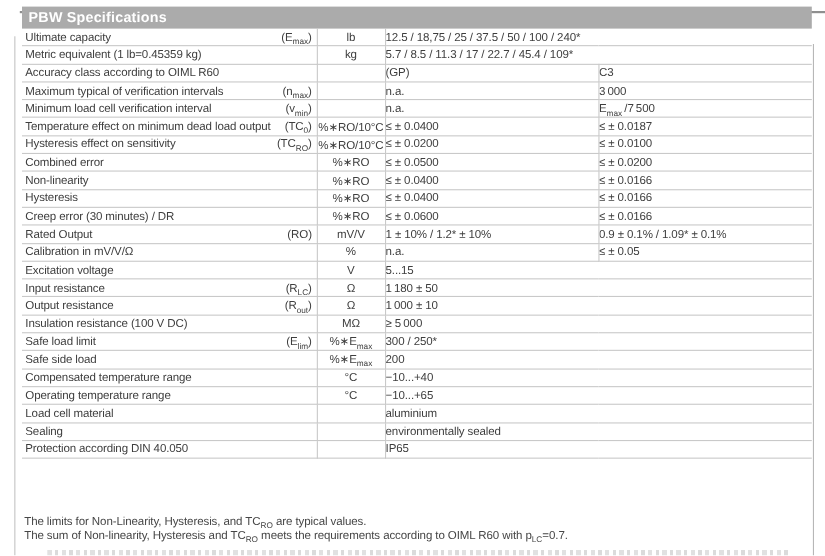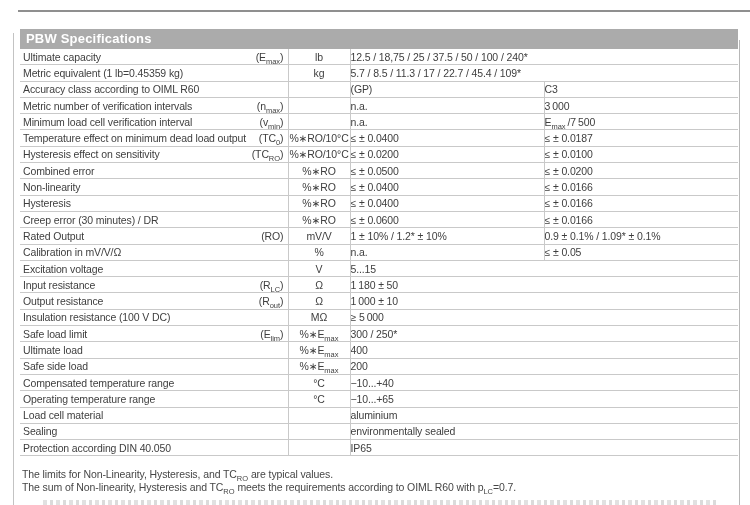--- a/index.html
+++ b/index.html
@@ -3,21 +3,21 @@
 <meta charset="utf-8">
 <style>
   html,body{margin:0;padding:0;}
   body{
     width:750px;height:505px;position:relative;background:#ffffff;
     font-family:"Liberation Sans",sans-serif;color:#3e3e3e;overflow:hidden;
   }
   .page-top-line{position:absolute;left:18px;top:10px;width:732px;height:2px;background:#8f8f8f;}
   .page-left-line{position:absolute;left:13px;top:33px;width:1px;height:472px;background:#c3c3c3;}
   .page-right-line{position:absolute;left:739px;top:40px;width:1px;height:465px;background:#b7b7b7;}
-  .spec{position:absolute;left:20px;top:29px;width:718px;}
+  .spec{position:absolute;left:20px;top:6px;width:718px;}
   .spec-header{
     height:20px;background:#ababab;color:#ffffff;font-weight:bold;font-size:13px;
     line-height:20px;padding-left:6px;box-sizing:border-box;letter-spacing:.2px;
   }
   table.spec-table{border-collapse:collapse;table-layout:fixed;width:718px;
     font-size:10.5px;letter-spacing:-.12px;color:#3e3e3e;}
   col.c-param{width:268px;} col.c-unit{width:62px;} col.c-v1{width:194px;} col.c-v2{width:194px;}
   td{height:15.3px;padding:0;border-bottom:1px solid #c9c9c9;white-space:nowrap;overflow:hidden;vertical-align:middle;}
   td.p{padding-left:3px;padding-right:4px;border-right:1px solid #c9c9c9;}
   td.p .ps{float:right;padding-left:40px;}
@@ -56,21 +56,21 @@
       <td class="u">kg</td>
       <td class="v" colspan="2">5.7 / 8.5 / 11.3 / 17 / 22.7 / 45.4 / 109*</td>
     </tr>
     <tr>
       <td class="p"><span class="ps"></span><span>Accuracy class according to OIML R60</span></td>
       <td class="u"></td>
       <td class="v gp">(GP)</td>
       <td class="v">C3</td>
     </tr>
     <tr>
-      <td class="p"><span class="ps">(n<sub>max</sub>)</span><span>Metric number of verification intervals</span></td>
+      <td class="p"><span class="ps">(n<sub>max</sub>)</span><span>Maximum typical of verification intervals</span></td>
       <td class="u"></td>
       <td class="v gp">n.a.</td>
       <td class="v">3 000</td>
     </tr>
     <tr>
       <td class="p"><span class="ps">(v<sub>min</sub>)</span><span>Minimum load cell verification interval</span></td>
       <td class="u"></td>
       <td class="v gp">n.a.</td>
       <td class="v">E<sub>max</sub> /7 500</td>
     </tr>
@@ -141,25 +141,20 @@
       <td class="p"><span class="ps"></span><span>Insulation resistance (100 V DC)</span></td>
       <td class="u">MΩ</td>
       <td class="v" colspan="2">≥ 5 000</td>
     </tr>
     <tr>
       <td class="p"><span class="ps">(E<sub>lim</sub>)</span><span>Safe load limit</span></td>
       <td class="u">%∗E<sub>max</sub></td>
       <td class="v" colspan="2">300 / 250*</td>
     </tr>
     <tr>
-      <td class="p"><span class="ps"></span><span>Ultimate load</span></td>
-      <td class="u">%∗E<sub>max</sub></td>
-      <td class="v" colspan="2">400</td>
-    </tr>
-    <tr>
       <td class="p"><span class="ps"></span><span>Safe side load</span></td>
       <td class="u">%∗E<sub>max</sub></td>
       <td class="v" colspan="2">200</td>
     </tr>
     <tr>
       <td class="p"><span class="ps"></span><span>Compensated temperature range</span></td>
       <td class="u">°C</td>
       <td class="v" colspan="2">−10...+40</td>
     </tr>
     <tr>

